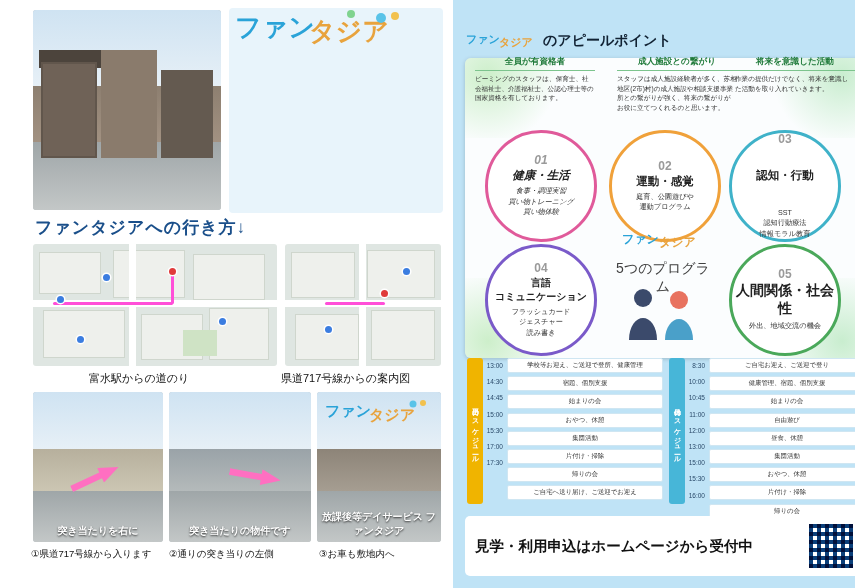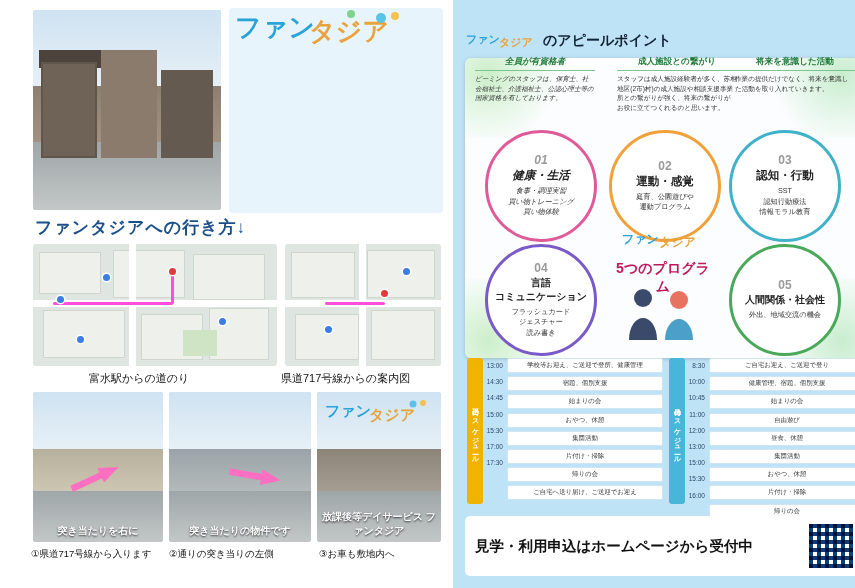--- a/index.html
+++ b/index.html
@@ -84,39 +84,39 @@
   .card .corner{position:absolute;width:110px;height:90px;opacity:.55;}
   .c-tl{left:-10px;top:-10px;background:radial-gradient(circle at 30% 30%,#a7e3a0,transparent 70%);}
   .c-tr{right:-10px;top:-10px;background:radial-gradient(circle at 70% 30%,#9fe0a8,transparent 70%);}
   .c-bl{left:-10px;bottom:-10px;background:radial-gradient(circle at 30% 70%,#a7e3a0,transparent 70%);}
   .c-br{right:-10px;bottom:-10px;background:radial-gradient(circle at 70% 70%,#9fe0a8,transparent 70%);}
 
   .feat{position:absolute;width:120px;text-align:center;}
   .feat .h{font-size:8.6px;font-weight:bold;color:#1f7a3a;
     border-bottom:1px solid #7cc48d;padding-bottom:2px;margin-bottom:3px;}
   .feat .b{font-size:6.6px;line-height:1.45;color:#333;text-align:left;}
-  .f1{left:452px;top:56px;font-style:italic;}
+  .f1{left:452px;top:56px;}
   .f2{left:594px;top:56px;}
   .f3{left:712px;top:56px;}
 
   .circle{position:absolute;width:106px;height:106px;border-radius:50%;
     background:#fff;display:flex;flex-direction:column;align-items:center;
     justify-content:center;text-align:center;}
   .circle .num{font-size:12px;font-weight:bold;color:#9a9a9a;line-height:1;}
   .circle .ttl{font-size:11.5px;font-weight:bold;color:#222;margin:2px 0 3px;}
   .circle .sub{font-size:7.2px;line-height:1.45;color:#333;}
   .cir1{left:462px;top:130px;border:3px solid #e05a9a;font-style:italic;}
   .cir2{left:586px;top:130px;border:3px solid #f0a13a;}
-  .cir3{left:706px;top:130px;border:3px solid #3fb2c9;}
+  .cir3{left:706px;top:130px;border:3px solid #3fb2c9;justify-content:space-between;}
   .cir4{left:462px;top:244px;border:3px solid #7a5ac9;}
   .cir5{left:706px;top:244px;border:3px solid #4aa85a;}
 
   .center-block{position:absolute;left:588px;top:228px;width:104px;text-align:center;}
   .center-block .logo-c{width:84px;height:26px;margin:0 auto;}
-  .center-block .pg{font-size:14px;font-weight:bold;color:#be185d;margin-top:2px;}
+  .center-block .pg{font-size:14px;font-weight:normal;color:#404040;margin-top:2px;}
   .kids{position:absolute;left:594px;top:282px;width:92px;height:60px;}
 
   
   .sched{position:absolute;top:358px;height:146px;background:transparent;}
   .s-left{left:444px;width:196px;}
   .s-right{left:646px;width:196px;}
   .s-tab{position:absolute;left:0;top:0;width:16px;height:146px;
     border-radius:3px;display:flex;align-items:center;justify-content:center;}
   .s-tab span{writing-mode:vertical-rl;font-size:7px;color:#fff;font-weight:bold;letter-spacing:1px;}
   .s-tab.left{background:#f0b400;}
@@ -288,21 +288,21 @@
   <div class="circle cir4">
     <div class="num">04</div>
     <div class="ttl" style="white-space:pre-line;font-size:10px">言語
 コミュニケーション</div>
     <div class="sub" style="white-space:pre-line">フラッシュカード
 ジェスチャー
 読み書き</div>
   </div>
   <div class="circle cir5">
     <div class="num">05</div>
-    <div class="ttl" style="font-size:10px">人間関係・社会性</div>
+    <div class="ttl" style="font-size:14px">人間関係・社会性</div>
     <div class="sub" style="white-space:pre-line">外出、地域交流の機会</div>
   </div>
 
   <div class="center-block">
     <svg class="logo-c" viewBox="0 0 84 26">
       <text x="1" y="15" font-size="12" font-weight="bold" fill="#2aa3d8" font-family="'Liberation Sans',sans-serif">ファン</text>
       <text x="38" y="18" font-size="12" font-weight="bold" fill="#e8a33d" font-family="'Liberation Sans',sans-serif">タジア</text>
     </svg>
     <div class="pg">5つのプログラム</div>
   </div>

